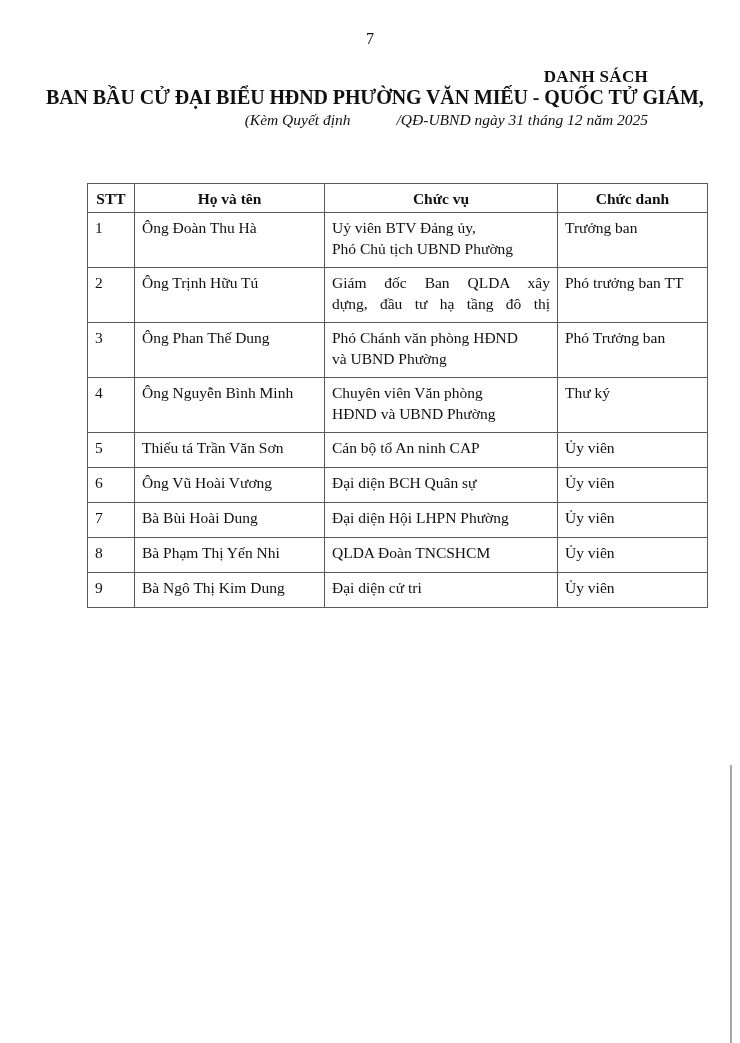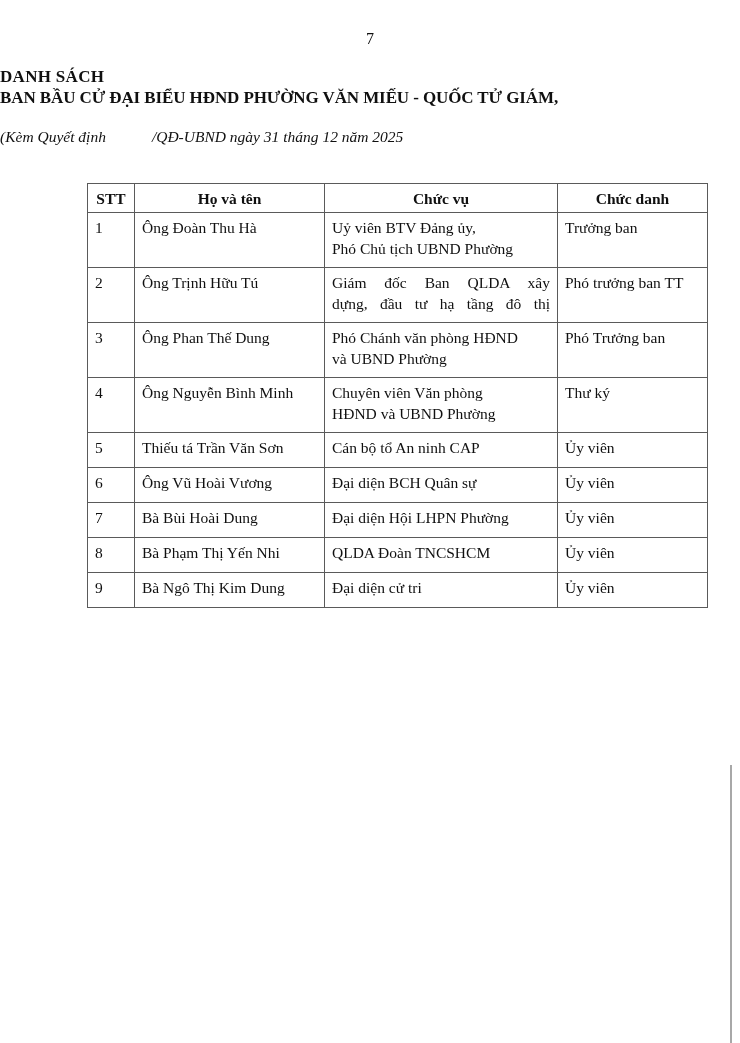--- a/index.html
+++ b/index.html
@@ -33,40 +33,41 @@
     font-size: 16px;
     letter-spacing: 0.2px;
   }
 
   
   .heading {
     position: absolute;
     top: 66px;
     left: 0;
     width: 648px;
-    text-align: left;
+    text-align: right;
   }
   .heading .title-main {
     font-weight: bold;
     font-size: 17px;
     letter-spacing: 0.3px;
     line-height: 21px;
   }
   .heading .title-sub {
     font-weight: bold;
-    font-size: 17px;
+    font-size: 20px;
     line-height: 21px;
     letter-spacing: -0.1px;
     white-space: nowrap;
+    padding-left: 46px;
   }
   .heading .subtitle {
     font-style: italic;
     font-size: 15.5px;
     line-height: 20px;
-    margin-top: 19px;
+    margin-top: 2px;
     white-space: nowrap;
   }
   .gap-blank {
     display: inline-block;
     width: 46px;
   }
 
   
   .table-wrap {
     position: absolute;

